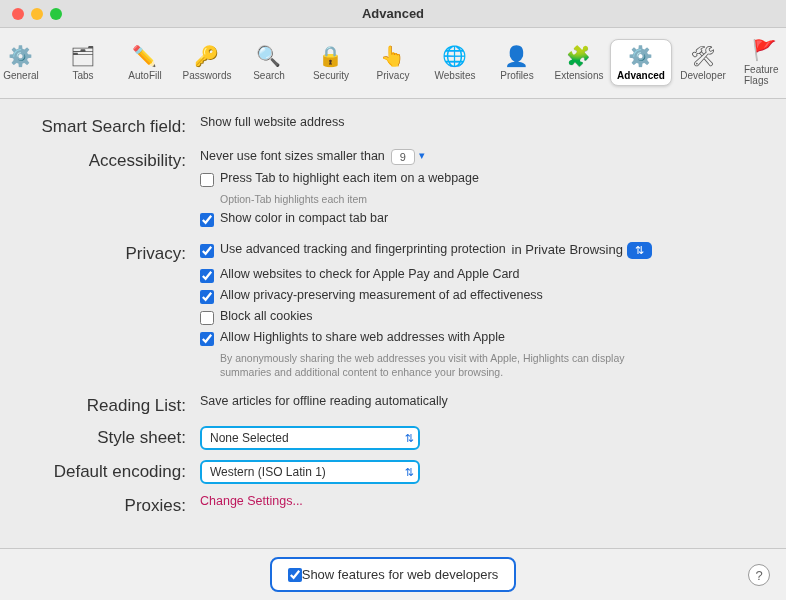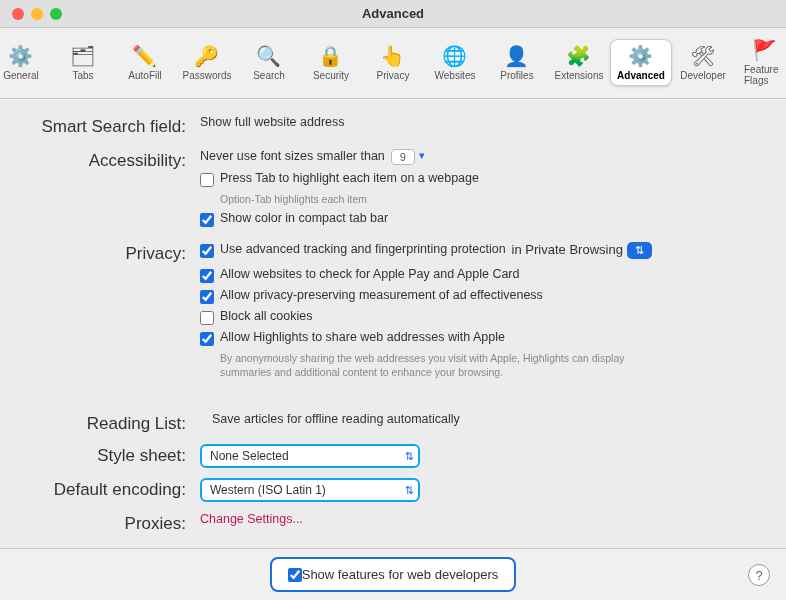--- a/index.html
+++ b/index.html
@@ -340,21 +340,21 @@
       </div>
 
       <div class="checkbox-row" style="margin-top:4px;">
         <input type="checkbox" checked="" style="">
         <span class="checkbox-label">Allow Highlights to share web addresses with Apple</span>
       </div>
       <div class="sub-note">By anonymously sharing the web addresses you visit with Apple, Highlights can display<br>summaries and additional content to enhance your browsing.</div>
     </div>
   </div>
 
-  <div class="setting-row" style="margin-top:28px;gap:12px;">
+  <div class="setting-row" style="margin-top:10px;">
     <span class="setting-label">Reading List:</span>
     <span class="setting-value">Save articles for offline reading automatically</span>
   </div>
 
   <div class="setting-row" style="margin-top:10px;">
     <span class="setting-label">Style sheet:</span>
     <div class="setting-value">
       <div class="select-wrapper">
         <select class="select-control">
           <option>None Selected</option>

